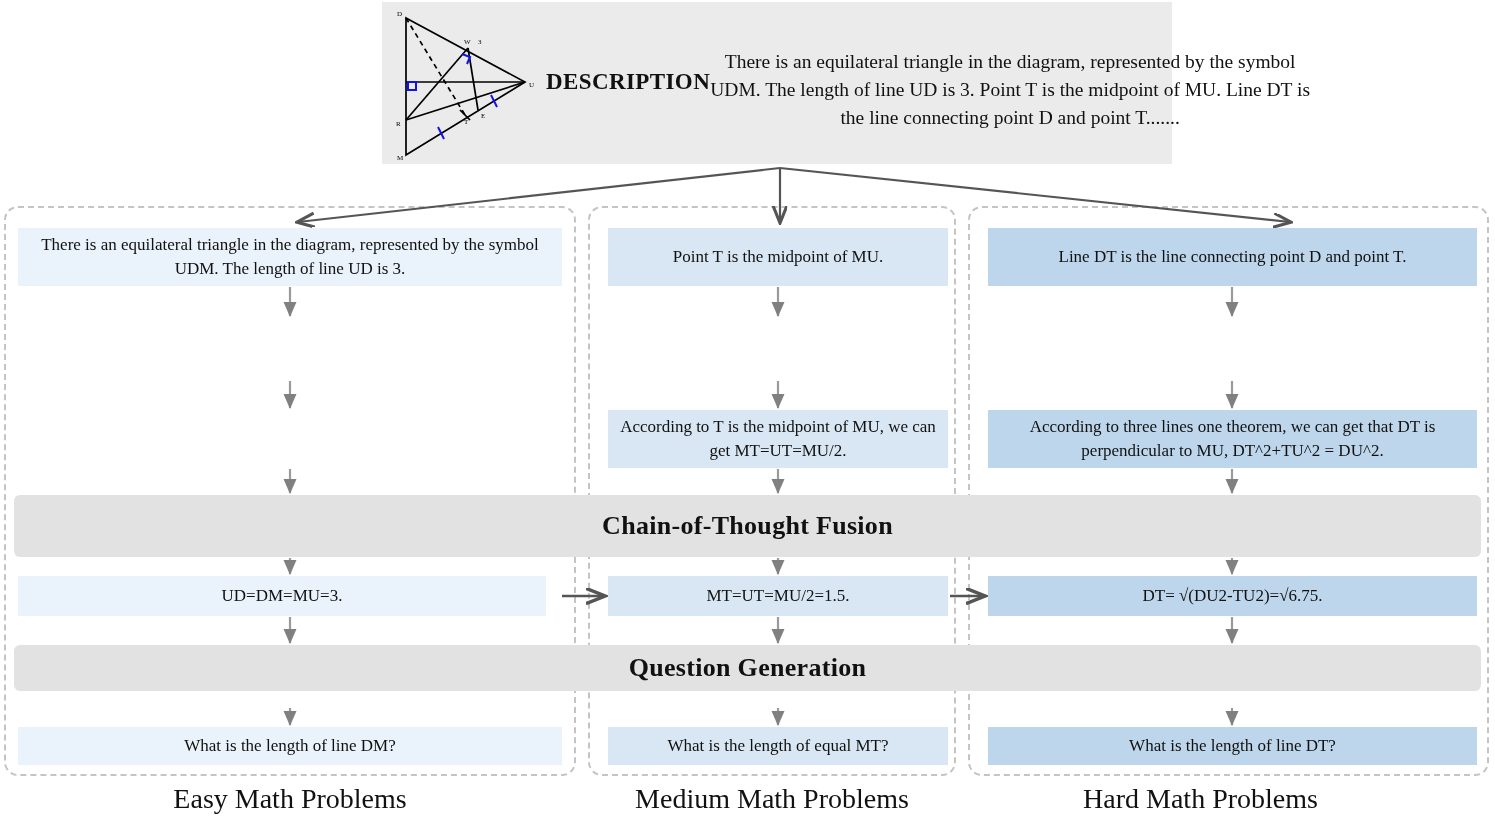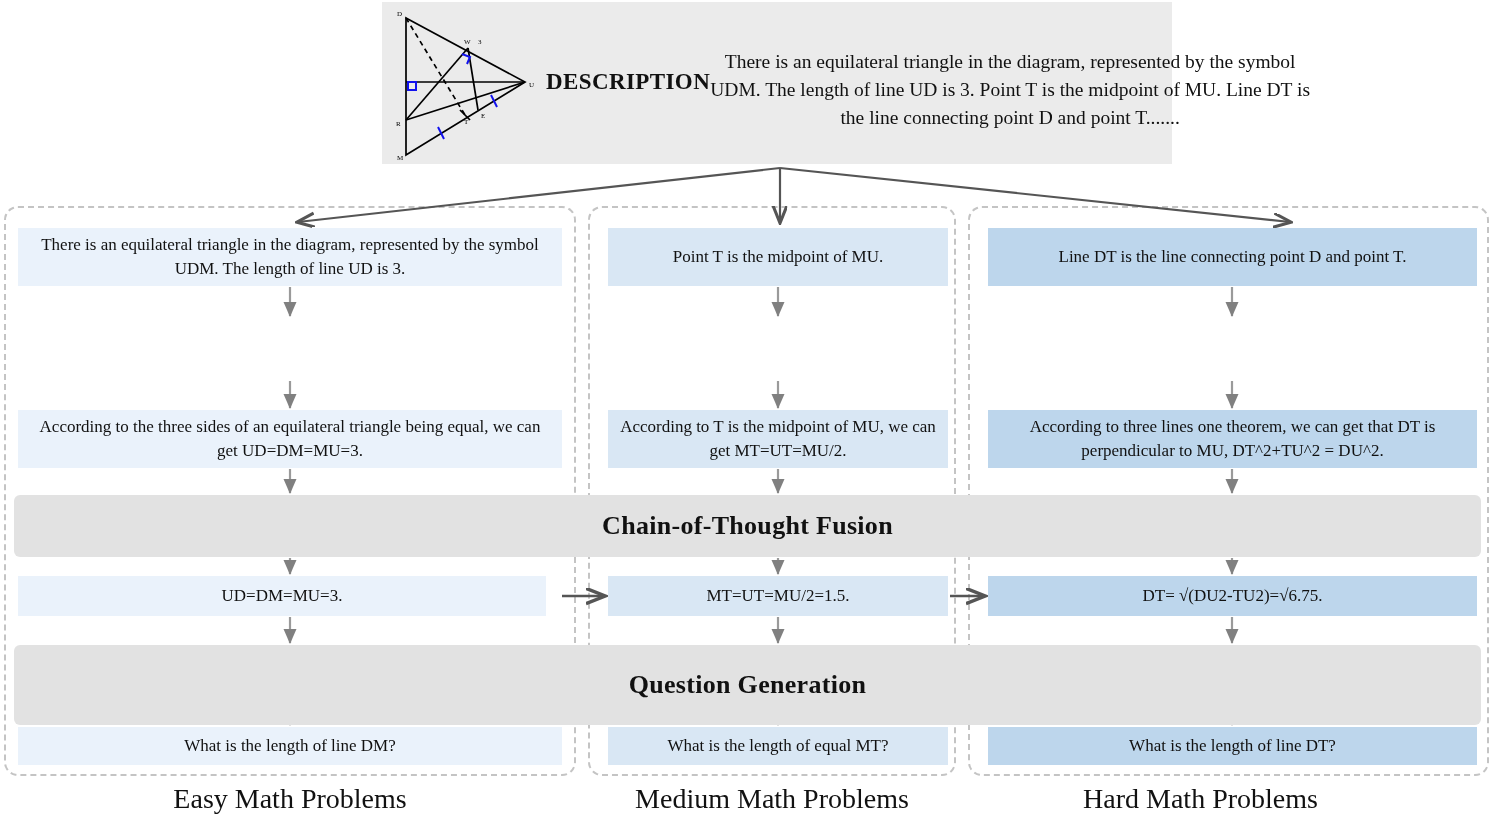--- a/index.html
+++ b/index.html
@@ -57,21 +57,21 @@
     border-radius: 6px;
     display: flex; align-items: center; justify-content: center;
     z-index: 5;
   }
   .band-label {
     font-weight: bold; font-size: 26px; color: #111;
     letter-spacing: 0.3px;
   }
   #band-dpr { top: 318px; height: 62px; }
   #band-cot { top: 495px; height: 62px; }
-  #band-qg  { top: 645px; height: 80px; }
+  #band-qg  { top: 645px; height: 46px; }
 
   
   .cbox {
     position: absolute;
     display: flex; align-items: center; justify-content: center;
     text-align: center;
     font-size: 17px; line-height: 1.4;
     color: #111; padding: 4px 10px;
     z-index: 6;
   }
@@ -210,21 +210,20 @@
     <path d="M 290 708 L 290 725" stroke="#9a9a9a" stroke-width="2.2" fill="none" marker-end="url(#ahf)"></path>
     <path d="M 778 708 L 778 725" stroke="#9a9a9a" stroke-width="2.2" fill="none" marker-end="url(#ahf)"></path>
     <path d="M 1232 708 L 1232 725" stroke="#9a9a9a" stroke-width="2.2" fill="none" marker-end="url(#ahf)"></path>
   </svg>
 
   <div class="cbox r1 tone-easy" id="p-easy">There is an equilateral triangle in the diagram, represented by the symbol UDM.  The length of line UD is 3.</div>
   <div class="cbox r1 tone-medium" id="p-medium">Point T is the midpoint of MU.</div>
   <div class="cbox r1 tone-hard" id="p-hard">Line DT is the line connecting point D and point T.</div>
 
 
-  <div class="cbox r2 tone-easy" id="r-easy">According to the three sides of an equilateral triangle being equal, we can get UD=DM=MU=3.</div>
   <div class="cbox r2 tone-medium" id="r-medium">According to T is the midpoint of MU, we can get MT=UT=MU/2.</div>
   <div class="cbox r2 tone-hard" id="r-hard">According to three lines one theorem, we can get that DT is perpendicular to MU, DT^2+TU^2 = DU^2.</div>
 
   <div class="band" id="band-cot">
     <span class="band-label">Chain-of-Thought Fusion</span>
   </div>
 
   <div class="cbox r3 tone-easy" id="f-easy">UD=DM=MU=3.</div>
   <div class="cbox r3 tone-medium" id="f-medium">MT=UT=MU/2=1.5.</div>
   <div class="cbox r3 tone-hard" id="f-hard">DT= √(DU2-TU2)=√6.75.</div>

